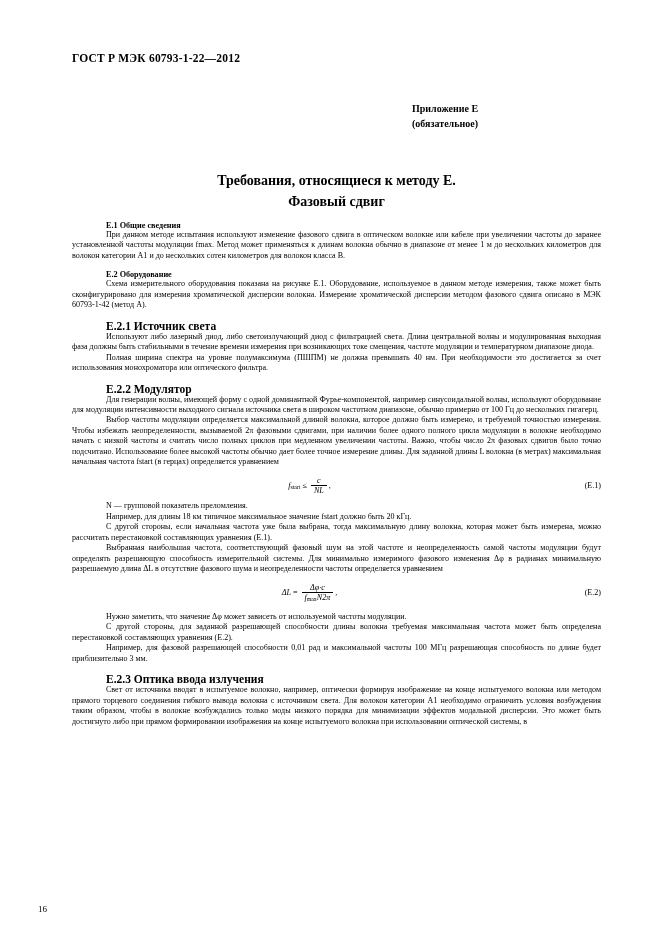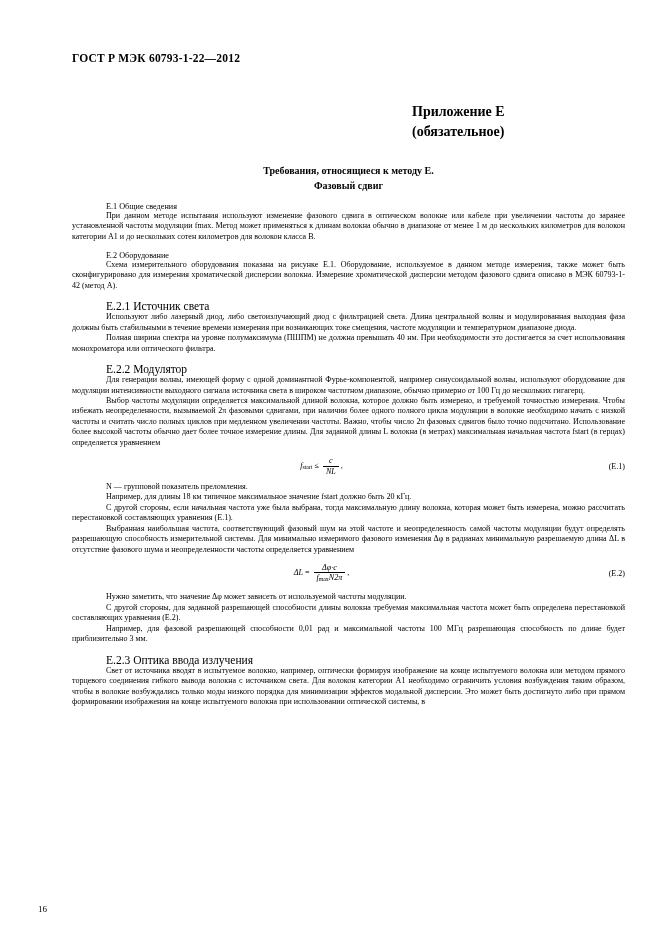--- a/index.html
+++ b/index.html
@@ -13,45 +13,45 @@
     font-family: "Liberation Serif", serif;
     color: #000000;
     position: relative;
     overflow: hidden;
   }
   .page {
     position: relative;
     width: 661px;
     height: 936px;
     box-sizing: border-box;
-    padding: 52px 36px 0 72px;
+    padding: 52px 60px 0 72px;
   }
   .header-title {
     font-family: "Liberation Serif", serif;
     font-weight: bold;
     font-size: 11.5px;
     letter-spacing: 0.2px;
     margin: 0 0 0 0;
   }
   .annex-block {
     margin-top: 38px;
     margin-left: 340px;
     font-weight: bold;
-    font-size: 14px;
+    font-size: 10px;
     line-height: 1.45;
   }
   .doc-title {
-    margin-top: 20px;
+    margin-top: 39px;
     text-align: center;
     font-weight: bold;
-    font-size: 10px;
+    font-size: 14px;
     line-height: 1.5;
   }
   .sec-head {
-    font-weight: normal;
+    font-weight: bold;
     font-size: 8.2px;
     margin-top: 9px;
     text-indent: 34px;
   }
   .sec-head.sub {
     text-indent: 34px;
   }
   p.body {
     font-size: 8.05px;
     line-height: 1.30;

